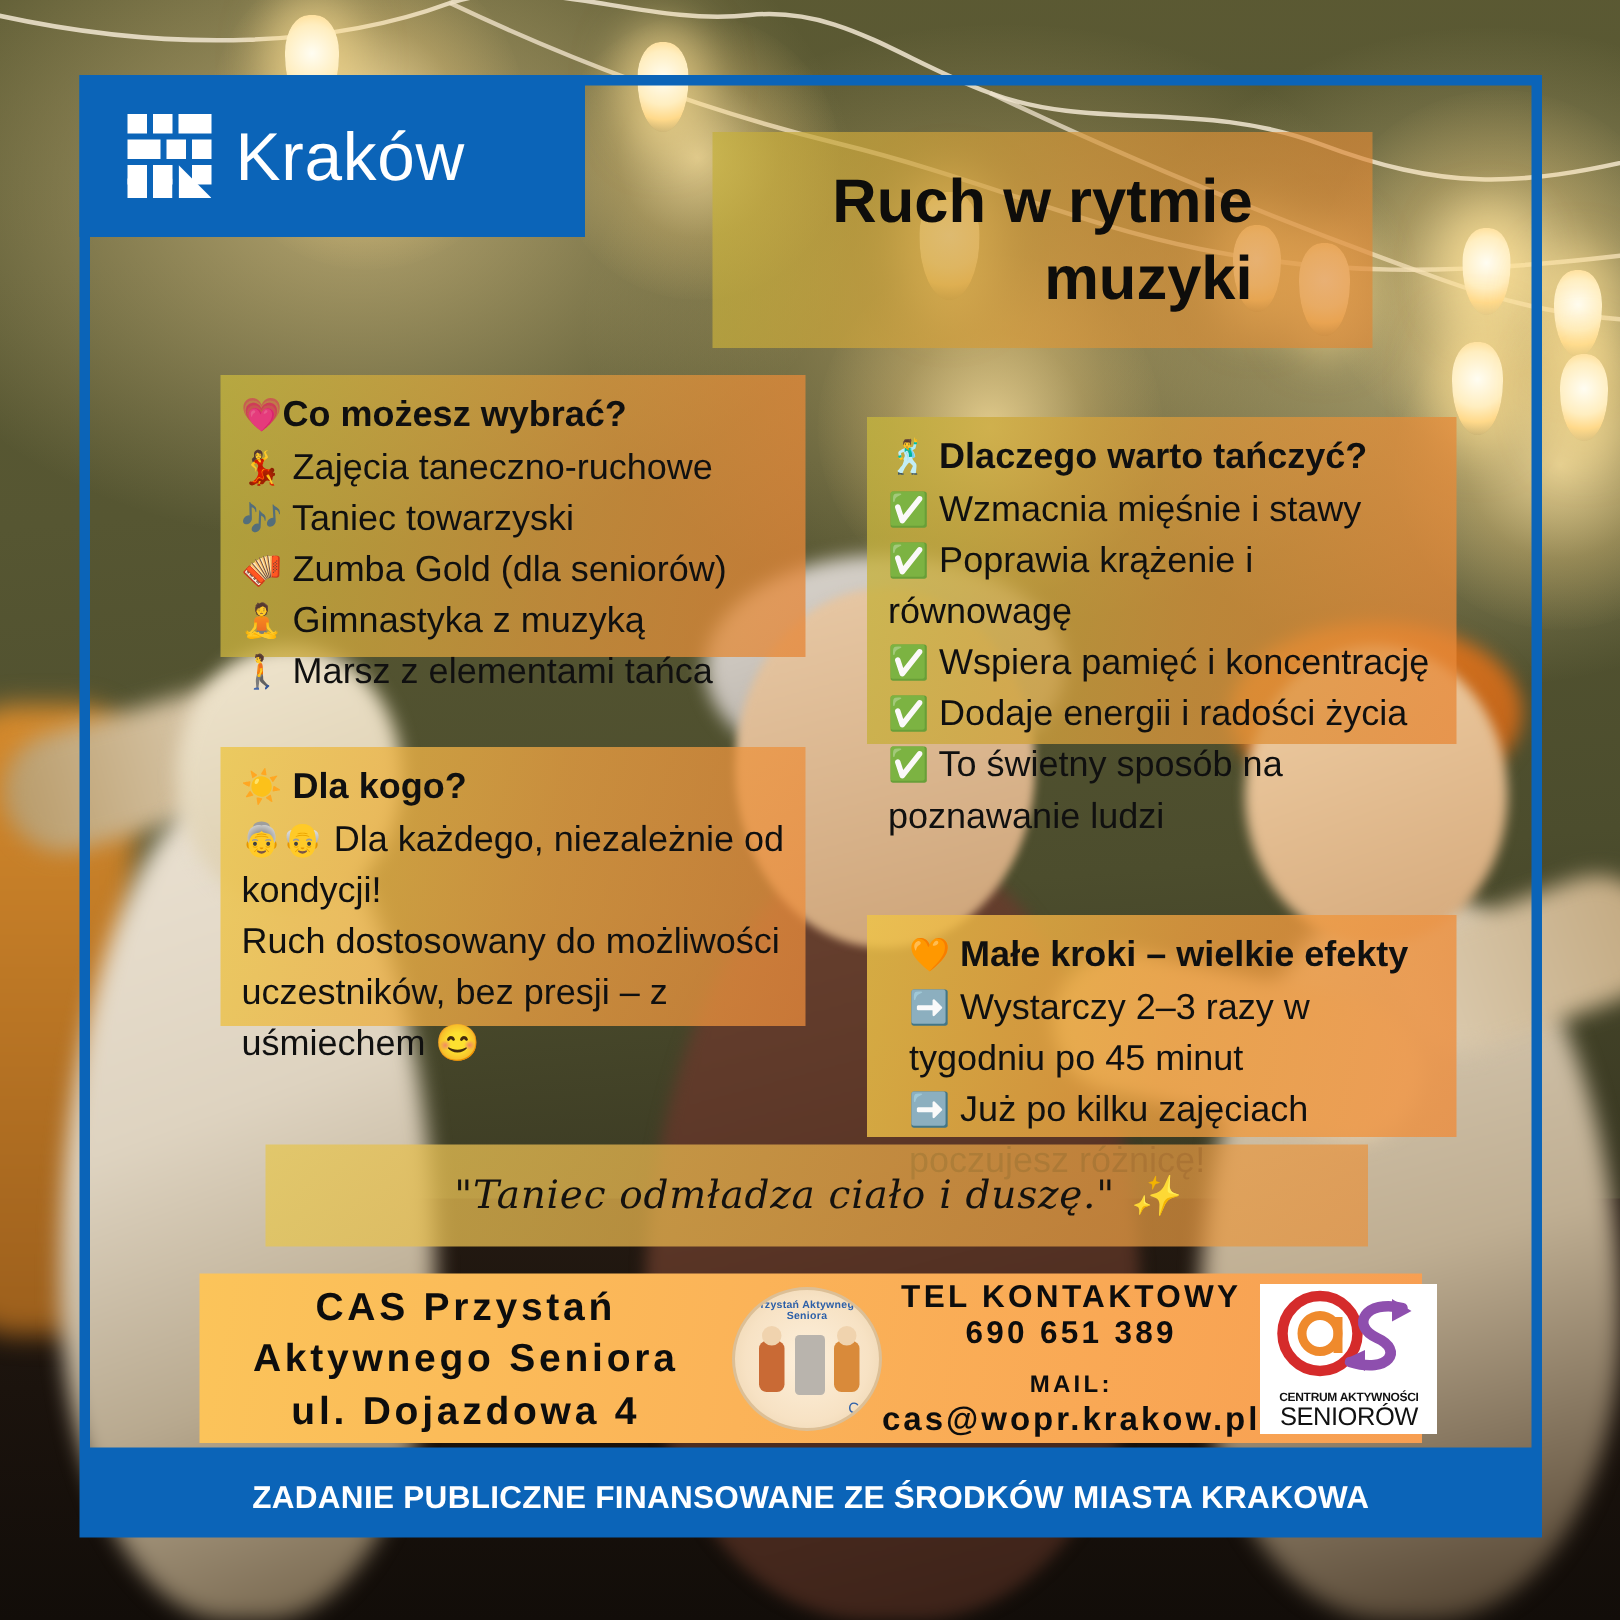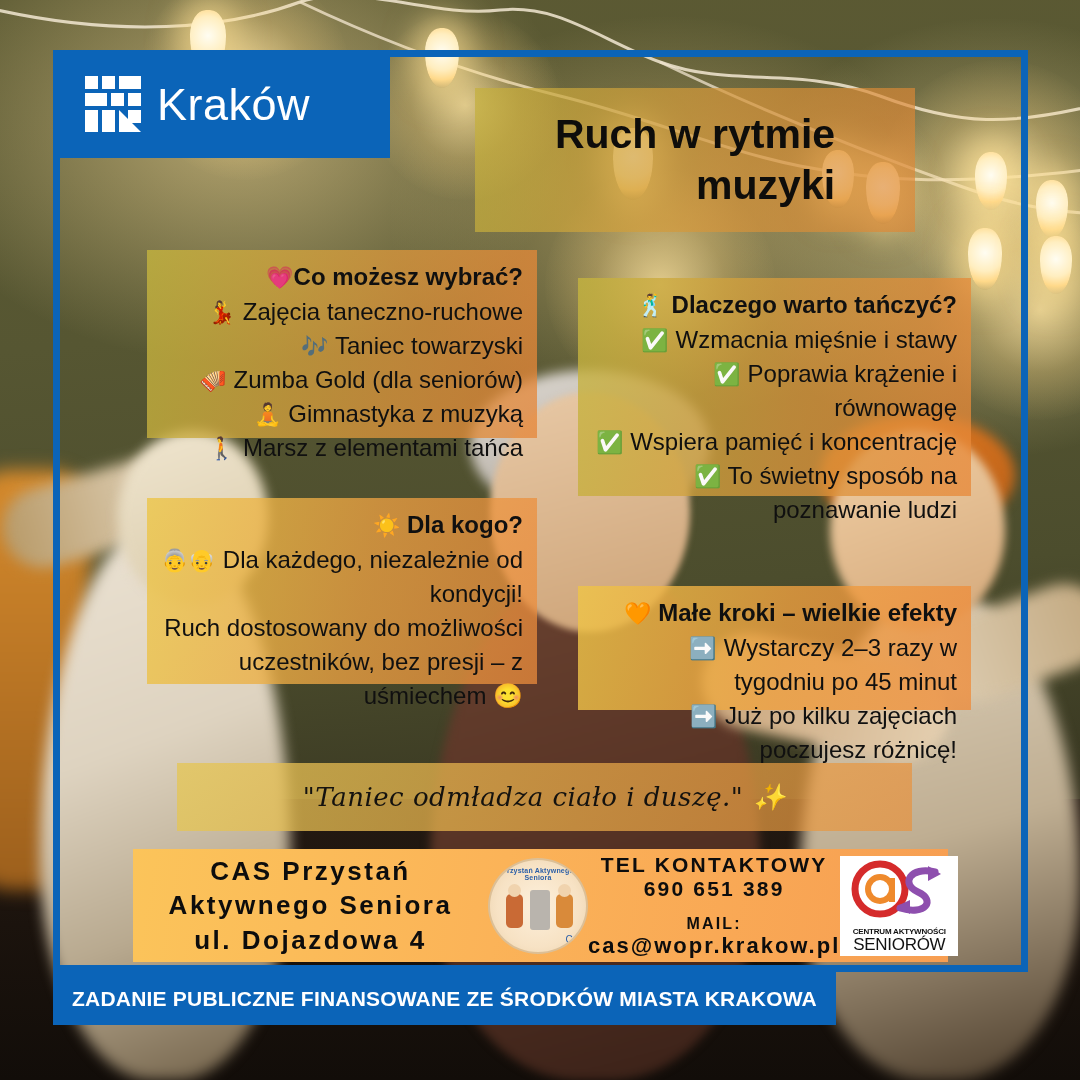--- a/index.html
+++ b/index.html
@@ -60,42 +60,42 @@
 
   
   .frame{position:absolute;left:53px;top:50px;width:975px;height:922px;
     border:7px solid #0b64b8;background:transparent;}
   .krakow-bar{position:absolute;left:53px;top:50px;width:337px;height:108px;background:#0b64b8;
     display:flex;align-items:center;gap:16px;padding-left:32px;}
   .kr-logo{width:56px;height:56px;position:relative;flex:0 0 auto;}
   .kr-logo i{position:absolute;background:#fff;display:block;}
   .kr-name{color:#fff;font-size:45px;font-weight:400;letter-spacing:.5px;line-height:1;}
 
-  .bottom-bar{position:absolute;left:53px;top:972px;width:783px;height:53px;background:#0b64b8;
+  .bottom-bar{position:absolute;left:53px;top:972px;width:975px;height:53px;background:#0b64b8;
     display:flex;align-items:center;justify-content:center;}
   .bottom-bar span{color:#fff;font-size:21px;font-weight:700;letter-spacing:.2px;}
 
   
   .title-band{position:absolute;left:475px;top:88px;width:440px;height:144px;
     background:linear-gradient(100deg,rgba(196,176,60,.72) 0%,rgba(214,150,58,.70) 55%,rgba(223,134,52,.66) 100%);
     display:flex;align-items:center;justify-content:center;text-align:right;}
   .title-band h1{margin:0;color:#0e0d0b;font-size:41px;font-weight:700;line-height:1.25;}
 
-  .box{position:absolute;color:#101010;text-align:right;padding:10px 14px;}
+  .box{position:absolute;color:#101010;text-align:left;padding:10px 14px;}
   .box .hd{font-weight:700;font-size:24px;line-height:1.42;display:block;margin-bottom:1px;}
   .box .ln{font-size:24px;line-height:1.42;display:block;}
   .em{font-size:22px;}
 
   .box1{left:147px;top:250px;width:390px;height:188px;
     background:linear-gradient(100deg,rgba(196,180,62,.80) 0%,rgba(216,150,60,.78) 58%,rgba(230,134,56,.76) 100%);}
   .box2{left:578px;top:278px;width:393px;height:218px;
     background:linear-gradient(100deg,rgba(196,180,62,.80) 0%,rgba(216,150,60,.78) 55%,rgba(232,136,56,.76) 100%);}
   .box3{left:147px;top:498px;width:390px;height:186px;
     background:linear-gradient(100deg,rgba(236,198,74,.82) 0%,rgba(235,160,66,.78) 55%,rgba(236,140,60,.74) 100%);}
-  .box4{left:578px;top:586px;width:393px;height:124px;
+  .box4{left:578px;top:610px;width:393px;height:148px;
     background:linear-gradient(100deg,rgba(238,196,72,.82) 0%,rgba(238,160,64,.80) 52%,rgba(238,140,60,.78) 100%);padding-left:28px;}
 
   .quote-band{position:absolute;left:177px;top:763px;width:735px;height:68px;
     background:linear-gradient(100deg,rgba(228,198,86,.78) 0%,rgba(230,168,72,.74) 55%,rgba(232,146,62,.70) 100%);
     display:flex;align-items:center;justify-content:center;}
   .quote-band span{font-family:"DejaVu Serif", serif;font-style:italic;font-size:26px;color:#14120f;letter-spacing:.5px;}
 
   .footer{position:absolute;left:133px;top:849px;width:815px;height:113px;
     background:linear-gradient(100deg,#fbc council 0%,#f6a94d 100%);}
   .footer{background:linear-gradient(100deg,#fcc council,#f6a94d);}
@@ -206,20 +206,21 @@
     <span class="ln"><span class="em">🪗</span> <span>Zumba Gold (dla seniorów)</span></span>
     <span class="ln"><span class="em">🧘</span> <span>Gimnastyka z muzyką</span></span>
     <span class="ln"><span class="em">🚶</span> <span>Marsz z elementami tańca</span></span>
   </div>
 
   <div class="box box2">
     <span class="hd"><span class="em">🕺</span> <span>Dlaczego warto tańczyć?</span></span>
     <span class="ln"><span class="em">✅</span> <span>Wzmacnia mięśnie i stawy</span></span>
     <span class="ln"><span class="em">✅</span> <span>Poprawia krążenie i równowagę</span></span>
     <span class="ln"><span class="em">✅</span> <span>Wspiera pamięć i koncentrację</span></span>
+    <span class="ln"><span class="em">✅</span> <span>Dodaje energii i radości życia</span></span>
     <span class="ln"><span class="em">✅</span> <span>To świetny sposób na poznawanie ludzi</span></span>
   </div>
 
   <div class="box box3">
     <span class="hd"><span class="em">☀️</span> <span>Dla kogo?</span></span>
     <span class="ln"><span class="em">👵👴</span> <span>Dla każdego, niezależnie od kondycji!</span></span>
     <span class="ln"><span>Ruch dostosowany do możliwości uczestników, bez presji – z uśmiechem 😊</span></span>
   </div>
 
   <div class="box box4">

